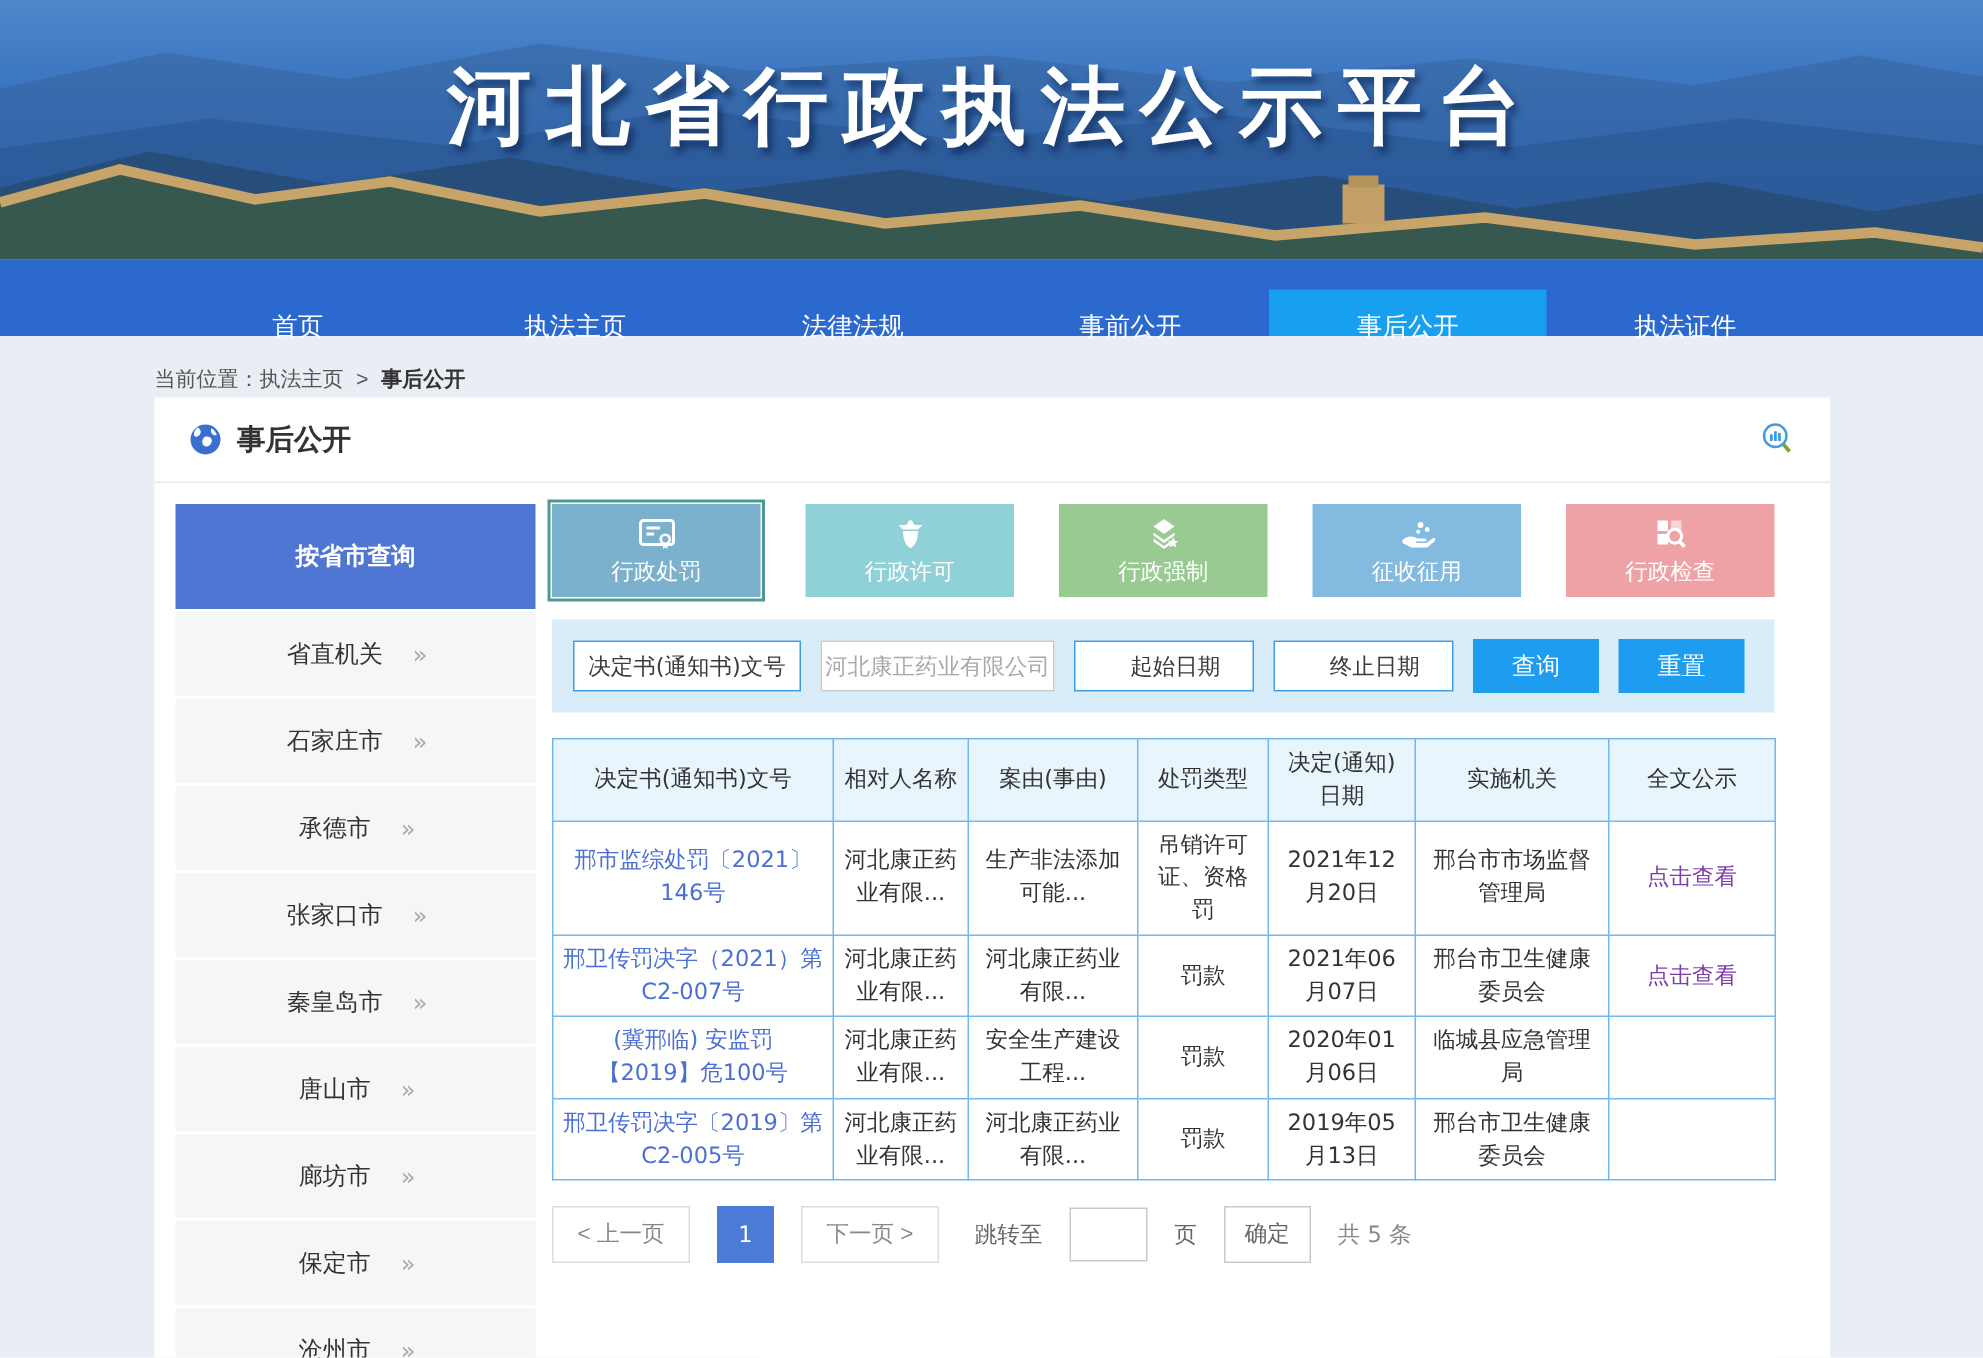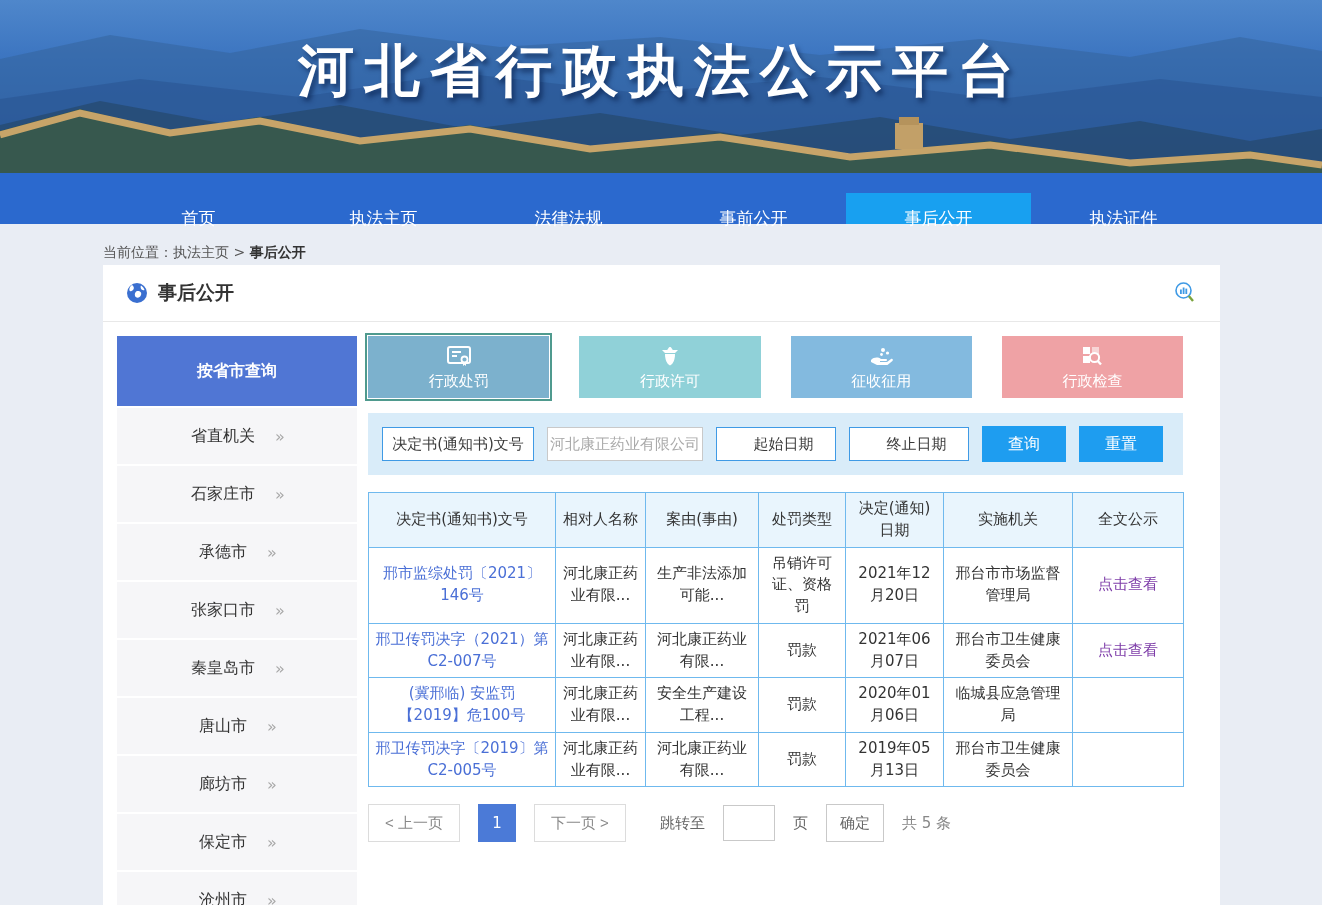--- a/index.html
+++ b/index.html
@@ -13,21 +13,21 @@
   .banner-title { position:absolute; left:0; right:0; top:34px; text-align:center;
     font-family:"DejaVu Serif","Liberation Serif",serif; font-weight:bold; font-size:56px;
     color:#ffffff; letter-spacing:10px; text-shadow:3px 4px 5px rgba(0,20,60,.55); z-index:5; }
 
   
   .nav { height:51px; background:#2b69ce; display:flex; justify-content:center; position:relative; z-index:6; }
   .nav-item { width:185px; line-height:51px; text-align:center; color:#fff; font-size:17px; cursor:pointer;margin-top:20px; }
   .nav-item.active { background:#18a0f0; }
 
   
-  .breadcrumb { padding:20px 0 0 103px; font-size:14px; color:#555; height:54px; }
+  .breadcrumb { padding:20px 0 0 103px; font-size:14px; color:#555; height:54px;font-family:Liberation Mono, monospace; }
   .breadcrumb b { font-weight:bold; color:#333; }
 
   
   .card { position:absolute; left:103px; top:265px; width:1117px; height:660px; background:#fff; }
   .card-header { height:57px; display:flex; align-items:center; padding:0 22px; border-bottom:1px solid #e8e8e8; }
   .card-title { font-size:19px; font-weight:bold; color:#333; margin-left:9px; }
   .spacer { flex:1; }
   .card-body { display:flex; padding:14px 0 0 14px; }
 
   
@@ -64,21 +64,21 @@
   th { background:#e9f5fd; font-weight:normal; height:51px; }
   td { height:50px; background:#fff; }
   a.doc-link { color:#4a6fd6; text-decoration:none; cursor:pointer; }
   a.view-link { color:#7d3ca8; text-decoration:none; cursor:pointer; }
 
   
   .pager { display:flex; align-items:center; gap:18px; margin-top:17px; font-size:15px; color:#666; }
   .pg-btn { border:1px solid #dcdcdc; background:#fff; padding:0 16px; height:38px; line-height:36px; color:#888;
     cursor:pointer; font-size:15px; }
   .pg-current { background:#4b7ad7; color:#fff; width:38px; height:38px; line-height:38px; text-align:center; cursor:pointer; }
-  .jump-label { margin-left:16px; color:#666; }
+  .jump-label { margin-left:6px; color:#666; }
   .jump-input { width:52px; height:36px; border:1px solid #c9c9c9; background:#fff; }
   .confirm-btn { border:1px solid #c9c9c9; background:#fff; padding:0 13px; height:38px; line-height:36px;
     color:#666; cursor:pointer; font-size:15px; }
   .total-label { color:#888; }
 </style>
 </head>
 <body>
 
 <div class="banner">
   <svg class="ridge" viewBox="0 0 1322 160" preserveAspectRatio="none">
@@ -193,20 +193,31 @@
         <div class="cat-btn" style="background: rgb(144, 209, 216);">
           <span class="cat-icon">
             <svg width="24" height="24" viewBox="0 0 24 24">
                 <path d="M12 3 L15 6 L20 6 L17 9 L7 9 L4 6 L9 6 Z" fill="#fff"></path>
                 <path d="M7 10 L17 10 C17 16 15 20 12 21.5 C9 20 7 16 7 10 Z" fill="#fff"></path>
                 <circle cx="12" cy="4.5" r="1.6" fill="#fff"></circle>
               </svg>
           </span>
           <span>行政许可</span>
         </div>
+        <div class="cat-btn" style="background: rgb(152, 202, 146);">
+          <span class="cat-icon">
+            <svg width="26" height="24" viewBox="0 0 26 24">
+                <path d="M13 2 L20 7 L13 12 L6 7 Z" fill="#fff"></path>
+                <path d="M6 11 L13 16 L20 11 L20 13 L13 18 L6 13 Z" fill="#fff"></path>
+                <path d="M6 15 L13 20 L20 15 L20 17 L13 22 L6 17 Z" fill="#fff"></path>
+                <path d="M19 14 L20 16.5 L22.5 16.8 L20.6 18.4 L21.2 21 L19 19.6 L16.8 21 L17.4 18.4 L15.5 16.8 L18 16.5 Z" fill="#fff"></path>
+              </svg>
+          </span>
+          <span>行政强制</span>
+        </div>
         <div class="cat-btn" style="background: rgb(131, 186, 223);">
           <span class="cat-icon">
             <svg width="26" height="24" viewBox="0 0 26 24">
                 <path d="M3 16 C6 13 10 13 13 15 L18 15 C19.4 15 19.4 17 18 17 L12 17 L12 18 L19 18 L23 15 C24.4 14 25.6 15.8 24.4 16.9 L19.5 21 L9 21 L3 18 Z" fill="#fff"></path>
                 <circle cx="15" cy="6" r="2" fill="#fff"></circle>
                 <circle cx="19.5" cy="9" r="1.6" fill="#fff"></circle>
                 <circle cx="13.5" cy="10.5" r="1.4" fill="#fff"></circle>
               </svg>
           </span>
           <span>征收征用</span>

